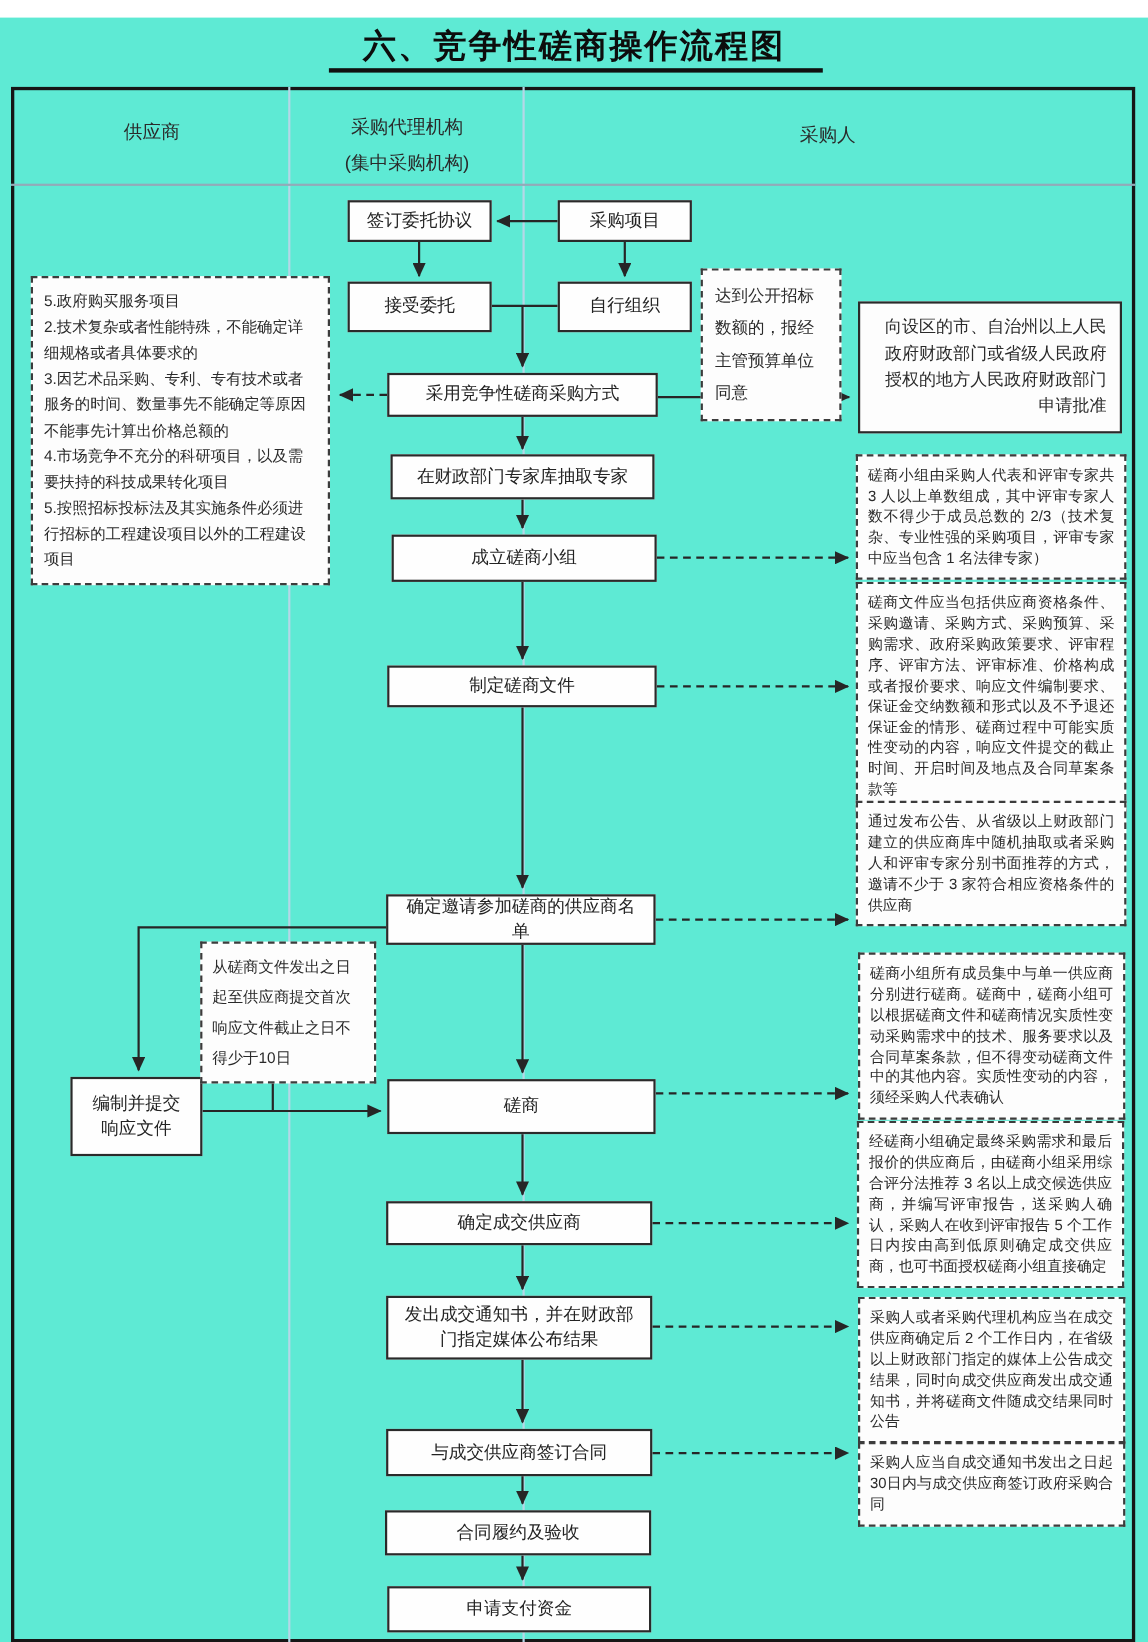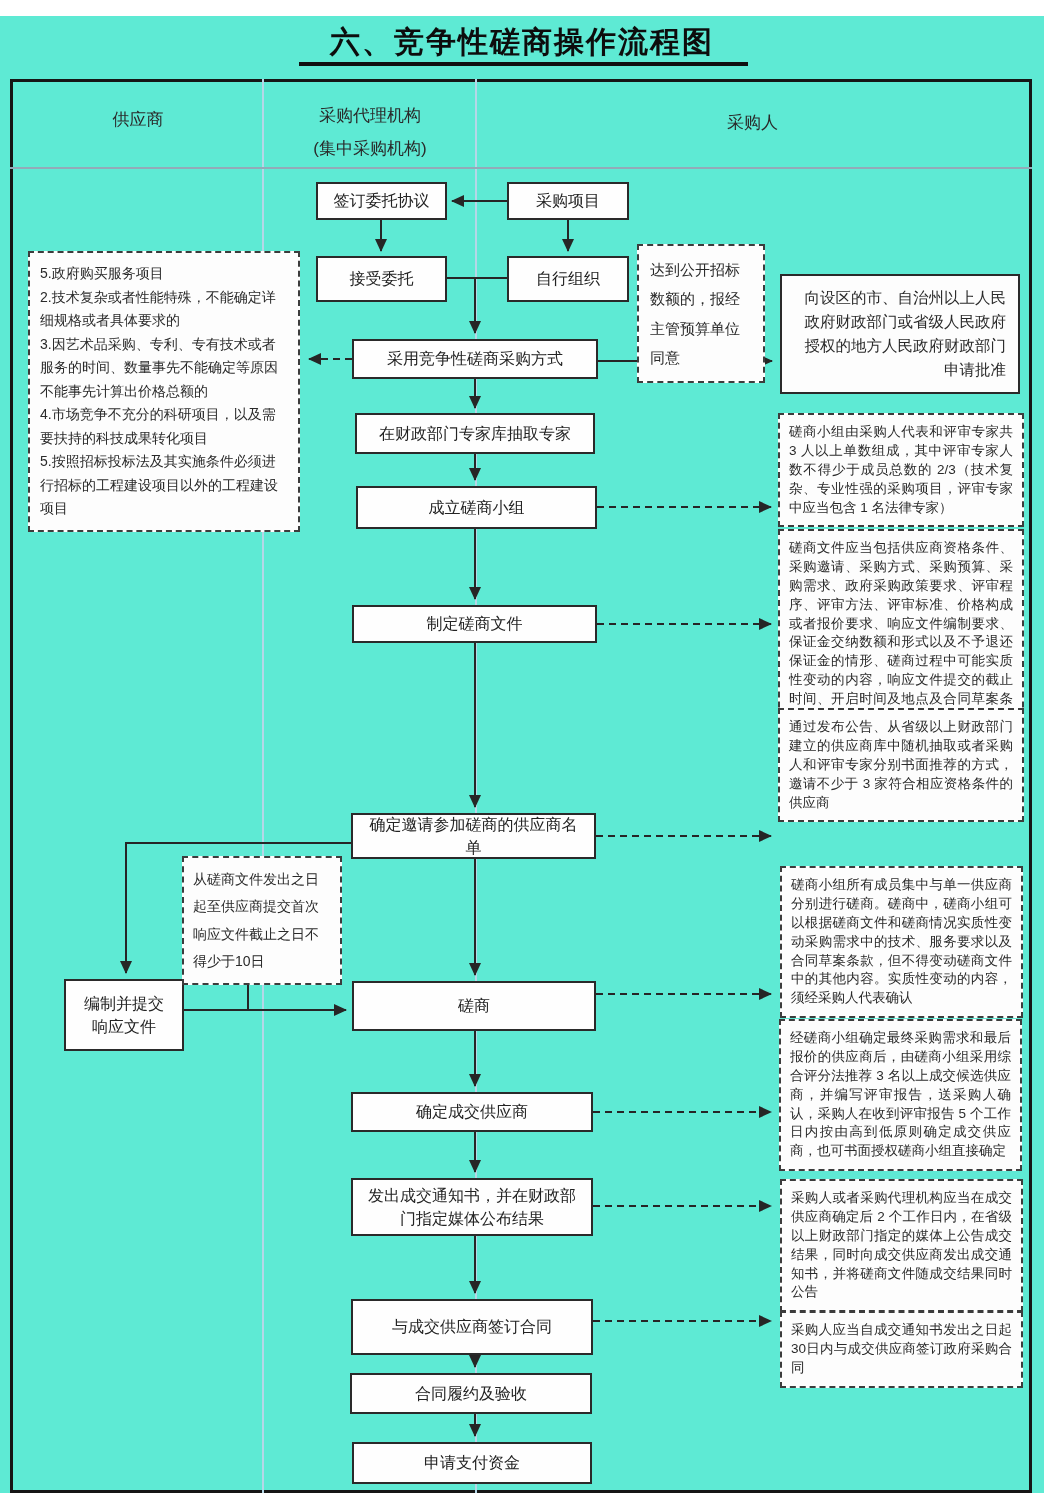--- a/index.html
+++ b/index.html
@@ -104,41 +104,41 @@
   <div class="flow-box abs" style="left:356px;top:470px;width:241px;height:43px;padding-left:10px;">成立磋商小组</div>
   <div class="flow-box abs" style="left:352px;top:589px;width:245px;height:38px;">制定磋商文件</div>
   <div class="flow-box abs" style="left:351px;top:797px;width:245px;height:46px;">确定邀请参加磋商的供应商名单</div>
   <div class="flow-box abs" style="left:64px;top:963px;width:120px;height:72px;">
     <div>编制并提交</div>
     <div>响应文件</div>
   </div>
   <div class="flow-box abs" style="left:352px;top:965px;width:244px;height:50px;">磋商</div>
   <div class="flow-box abs" style="left:351px;top:1076px;width:242px;height:40px;">确定成交供应商</div>
   <div class="flow-box abs" style="left:351px;top:1162px;width:242px;height:58px;">发出成交通知书，并在财政部门指定媒体公布结果</div>
-  <div class="flow-box abs" style="left:351px;top:1283px;width:242px;height:56px;">与成交供应商签订合同</div>
+  <div class="flow-box abs" style="left:351px;top:1283px;width:242px;height:43px;">与成交供应商签订合同</div>
   <div class="flow-box abs" style="left:350px;top:1357px;width:242px;height:41px;">合同履约及验收</div>
   <div class="flow-box abs" style="left:352px;top:1426px;width:240px;height:42px;">申请支付资金</div>
 
   <div id="note-left-conditions" class="note-box abs" style="left:28px;top:235px;width:272px;min-height:260px;">
     <div>5.政府购买服务项目</div>
     <div>2.技术复杂或者性能特殊，不能确定详细规格或者具体要求的</div>
     <div>3.因艺术品采购、专利、专有技术或者服务的时间、数量事先不能确定等原因不能事先计算出价格总额的</div>
     <div>4.市场竞争不充分的科研项目，以及需要扶持的科技成果转化项目</div>
     <div>5.按照招标投标法及其实施条件必须进行招标的工程建设项目以外的工程建设项目</div>
   </div>
 
   <div id="note-public-bid" class="note-box abs" style="left:637px;top:228px;width:128px;min-height:90px;">达到公开招标数额的，报经主管预算单位同意</div>
 
   <div class="note-box solid abs" style="left:780px;top:258px;width:240px;min-height:100px;">向设区的市、自治州以上人民政府财政部门或省级人民政府授权的地方人民政府财政部门申请批准</div>
 
   <div class="note-box abs" style="left:778px;top:397px;width:246px;min-height:98px;">磋商小组由采购人代表和评审专家共 3 人以上单数组成，其中评审专家人数不得少于成员总数的 2/3（技术复杂、专业性强的采购项目，评审专家中应当包含 1 名法律专家）</div>
 
   <div class="note-box abs" style="left:778px;top:513px;width:246px;min-height:178px;">磋商文件应当包括供应商资格条件、采购邀请、采购方式、采购预算、采购需求、政府采购政策要求、评审程序、评审方法、评审标准、价格构成或者报价要求、响应文件编制要求、保证金交纳数额和形式以及不予退还保证金的情形、磋商过程中可能实质性变动的内容，响应文件提交的截止时间、开启时间及地点及合同草案条款等</div>
 
-  <div class="note-box abs" style="left:778px;top:692px;width:246px;min-height:104px;">通过发布公告、从省级以上财政部门建立的供应商库中随机抽取或者采购人和评审专家分别书面推荐的方式，邀请不少于 3 家符合相应资格条件的供应商</div>
+  <div class="note-box abs" style="left:778px;top:712px;width:246px;min-height:104px;">通过发布公告、从省级以上财政部门建立的供应商库中随机抽取或者采购人和评审专家分别书面推荐的方式，邀请不少于 3 家符合相应资格条件的供应商</div>
 
   <div id="note-response-deadline" class="note-box abs" style="left:182px;top:840px;width:160px;min-height:106px;">从磋商文件发出之日起至供应商提交首次响应文件截止之日不得少于10日</div>
 
   <div class="note-box abs" style="left:780px;top:850px;width:243px;min-height:130px;">磋商小组所有成员集中与单一供应商分别进行磋商。磋商中，磋商小组可以根据磋商文件和磋商情况实质性变动采购需求中的技术、服务要求以及合同草案条款，但不得变动磋商文件中的其他内容。实质性变动的内容，须经采购人代表确认</div>
 
   <div class="note-box abs" style="left:779px;top:1003px;width:243px;min-height:141px;">经磋商小组确定最终采购需求和最后报价的供应商后，由磋商小组采用综合评分法推荐 3 名以上成交候选供应商，并编写评审报告，送采购人确认，采购人在收到评审报告 5 个工作日内按由高到低原则确定成交供应商，也可书面授权磋商小组直接确定</div>
 
   <div class="note-box abs" style="left:780px;top:1163px;width:243px;min-height:113px;">采购人或者采购代理机构应当在成交供应商确定后 2 个工作日内，在省级以上财政部门指定的媒体上公告成交结果，同时向成交供应商发出成交通知书，并将磋商文件随成交结果同时公告</div>
 
   <div class="note-box abs" style="left:780px;top:1295px;width:243px;min-height:63px;">采购人应当自成交通知书发出之日起30日内与成交供应商签订政府采购合同</div>

